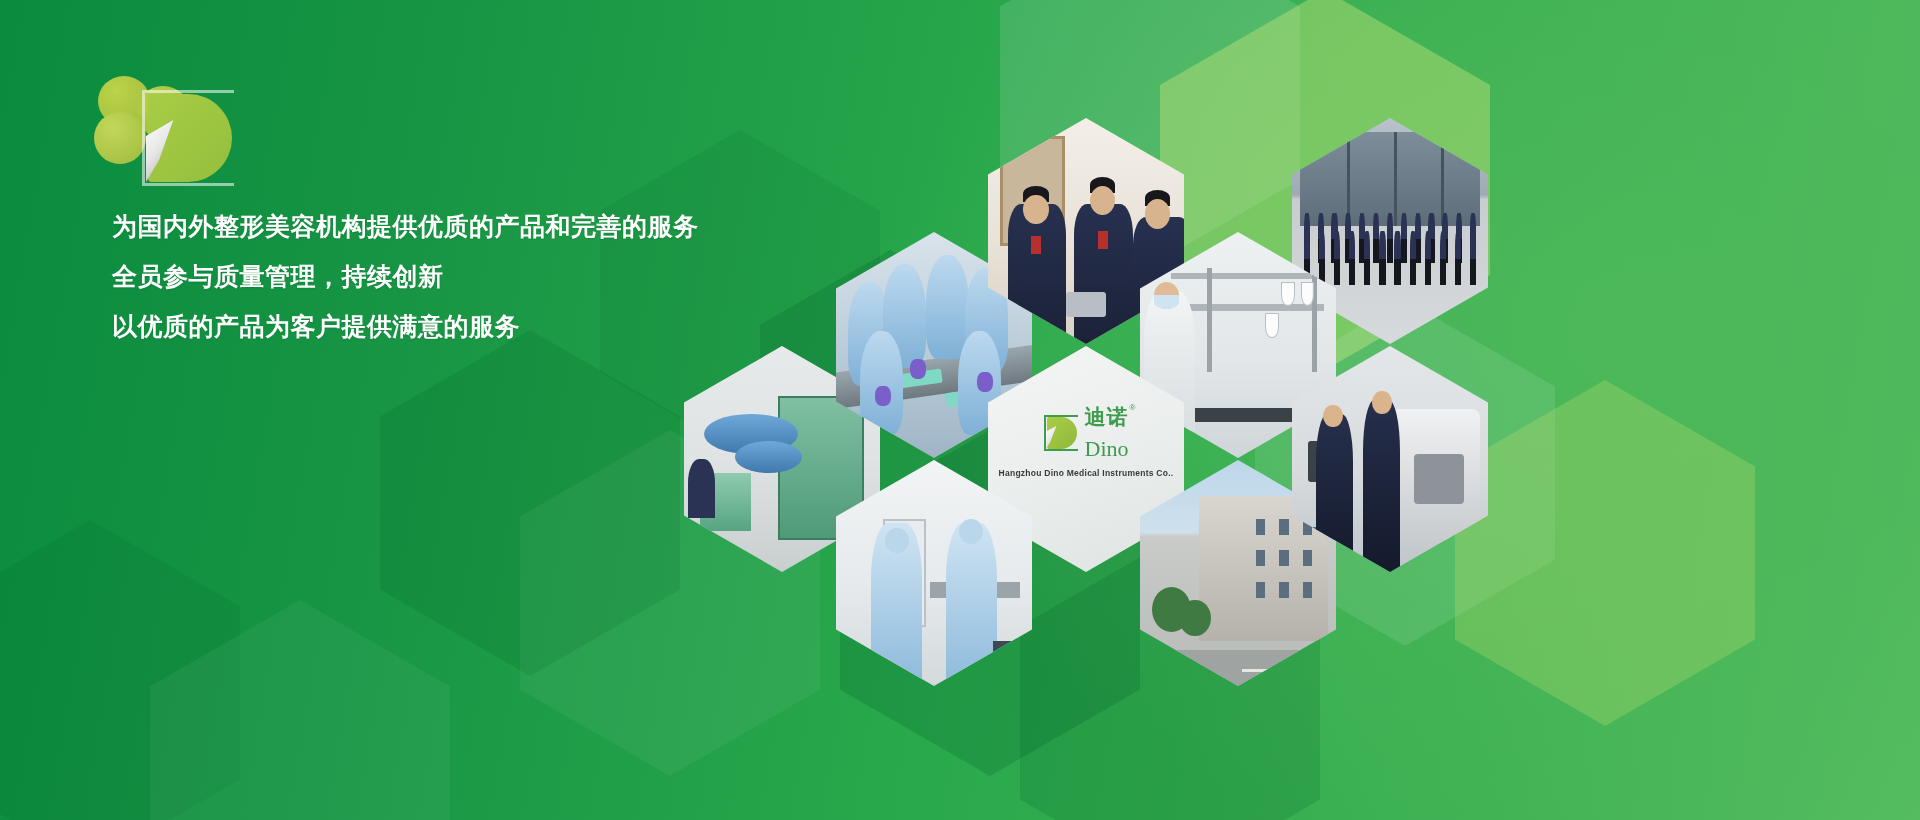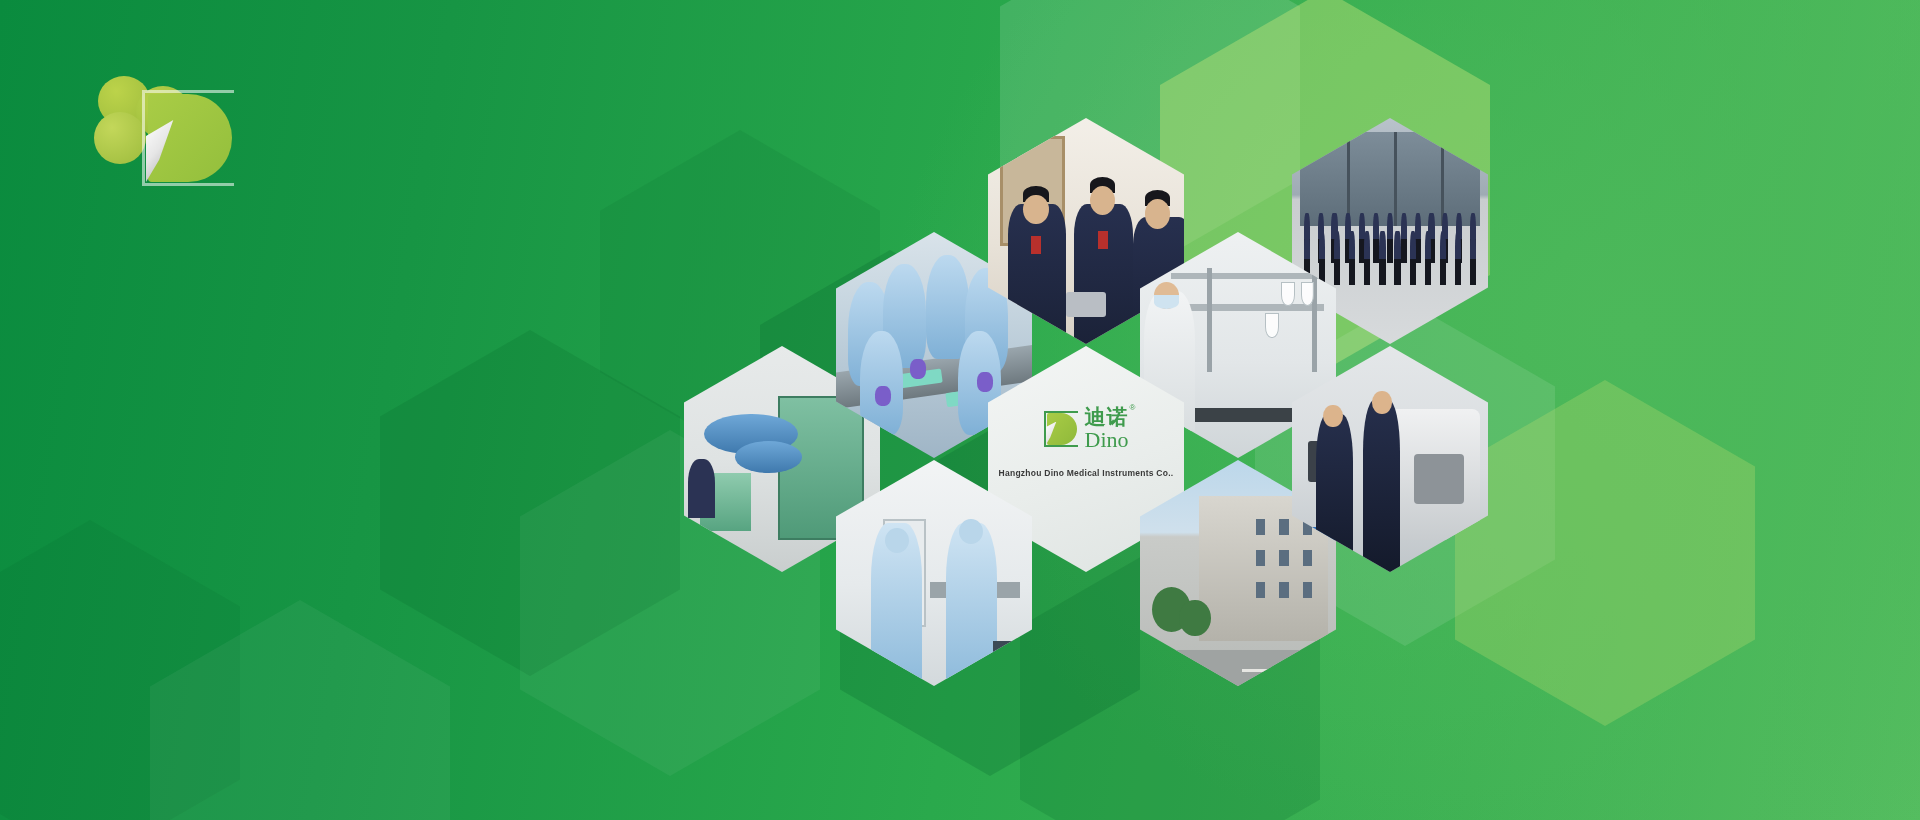--- a/index.html
+++ b/index.html
@@ -71,21 +71,21 @@
     position:absolute;left:0;right:0;top:60px;
     display:flex;align-items:center;justify-content:center;gap:7px;
   }
   .ml-mark{position:relative;width:34px;height:36px;}
   .ml-mark .mlframe{position:absolute;inset:0;border:2px solid #3f9b4d;border-right:none;}
   .ml-mark .mlblob{position:absolute;left:3px;top:2px;width:30px;height:32px;background:linear-gradient(135deg,#a9cc46,#8fb93a);border-radius:2px 17px 17px 2px;}
   .ml-mark .mlfold{position:absolute;left:2px;top:11px;width:17px;height:24px;background:linear-gradient(130deg,#ffffff,#c9c9c9);clip-path:polygon(0% 100%,0% 24%,64% 0%,28% 66%);}
   .ml-txt{display:flex;flex-direction:column;line-height:1;}
   .ml-cn{font-size:21px;font-weight:700;color:#3f9b4d;letter-spacing:1px;position:relative;}
   .ml-cn .reg{position:absolute;top:-2px;right:-8px;font-size:8px;font-weight:400;}
-  .ml-en{font-family:"Liberation Serif","DejaVu Serif",serif;font-size:22px;color:#3f9b4d;margin-top:2px;}
+  .ml-en{font-family:"Liberation Serif","DejaVu Serif",serif;font-size:22px;color:#3f9b4d;margin-top:11px;}
   .ml-sub{
     position:absolute;left:0;right:0;top:122px;text-align:center;
     font-size:8.5px;font-weight:700;color:#3a3a3a;letter-spacing:.25px;
   }
 
   
   .scene{position:absolute;inset:0;}
 
   
   .s-clean{background:linear-gradient(180deg,#d9e3ea 0%,#c2d2dd 40%,#9fb5c6 100%);}
@@ -185,20 +185,25 @@
         <span class="leaf b"></span>
         <span class="leaf c"></span>
       </div>
       <div class="dmark">
         <span class="blob"></span>
         <span class="fold"></span>
         <span class="frame"></span>
       </div>
     </div>
 
+    <div class="tagline">
+      <p class="tline">为国内外整形美容机构提供优质的产品和完善的服务</p>
+      <p class="tline">全员参与质量管理，持续创新</p>
+      <p class="tline">以优质的产品为客户提供满意的服务</p>
+    </div>
 
   </div>
 
   <div class="comb">
 
     <div class="cell" style="left:44px;top:262px;">
       <div class="ph scene s-mach">
         <span class="box"></span>
         <span class="duct"></span>
         <span class="duct2"></span>

